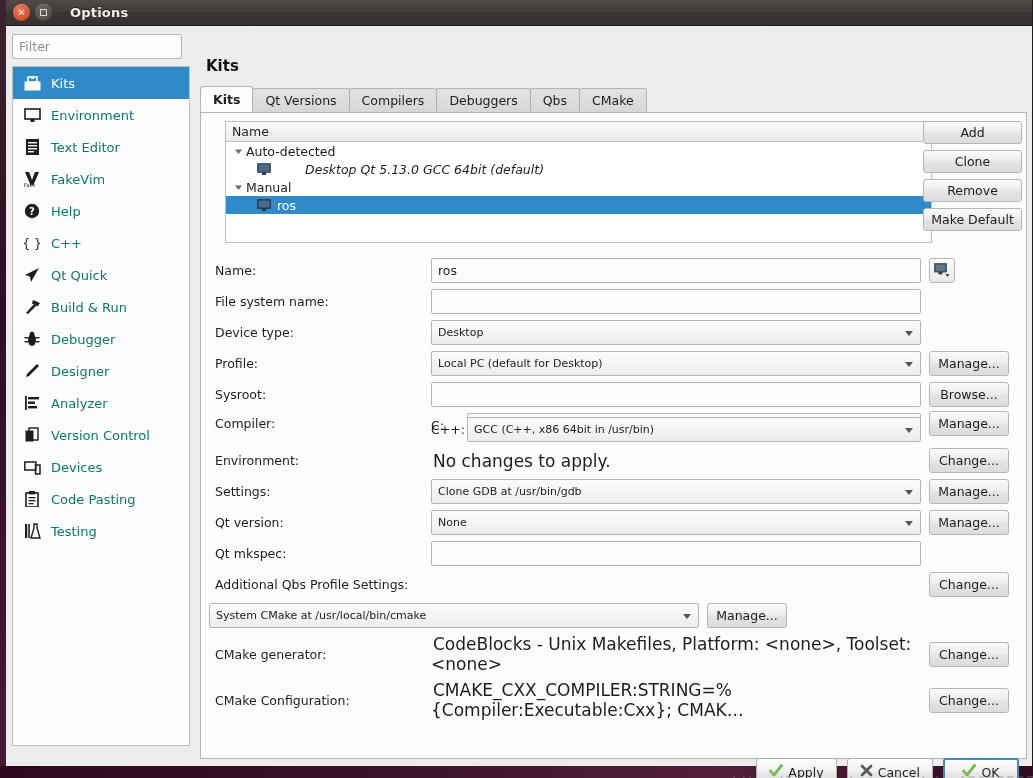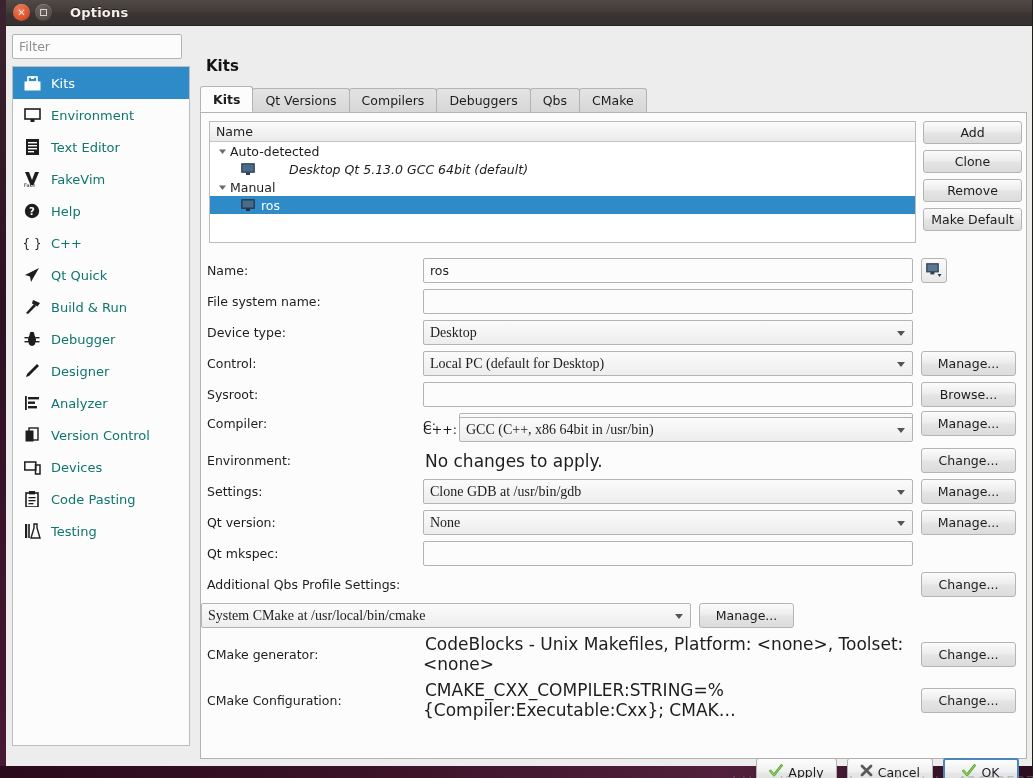--- a/index.html
+++ b/index.html
@@ -130,21 +130,21 @@
   #tab-page {
     background: #fcfcfc;
     border: 1px solid #b3b3b3; border-top: none;
     height: 646px;
     position: relative;
     margin-left: 2px;
   }
 
   
   #kits-tree {
-    position: absolute; left: 8px; top: 8px; width: 707px; height: 122px;
+    position: absolute; left: 24px; top: 8px; width: 707px; height: 122px;
     background: #ffffff; border: 1px solid #bcbcbc;
     overflow: hidden;
   }
   #tree-header {
     height: 20px; background: linear-gradient(180deg,#fbfbfb 0%,#eaeaea 100%);
     border-bottom: 1px solid #c3c3c3;
     display: flex; align-items: center; padding-left: 6px;
     font-size: 12.5px; color: #1d1d1d;
   }
   .tree-row {
@@ -172,48 +172,48 @@
     display: flex; align-items: center; justify-content: center;
     cursor: default; padding: 0 6px;
   }
   #tree-buttons {
     position: absolute; left: 722px; top: 8px; width: 99px;
   }
   #tree-buttons .btn { width: 99px; height: 23px; margin-bottom: 6px; }
 
   
   #form {
-    position: absolute; left: 0; top: 145px; width: 813px;
+    position: absolute; left: 8px; top: 145px; width: 813px;
   }
   .frow {
     display: flex; align-items: center; margin-bottom: 6px;
   }
   .flabel {
     width: 222px; flex: 0 0 222px; font-size: 12.5px; color: #1d1d1d;
     padding-left: 6px;
   }
   .fctl { flex: 0 0 490px; width: 490px; }
   .faction { flex: 0 0 95px; width: 95px; margin-left: 8px; }
-  .faction .btn { width: 95px; height: 25px; }
+  .faction .btn { width: 80px; height: 25px; }
 
   .textfield {
     width: 490px; height: 25px;
     border: 1px solid #b4b4b4; border-radius: 2px;
     background: #fcfcfc; padding: 0 6px;
     font-family: inherit; font-size: 12.5px; color: #1d1d1d;
     outline: none;
   }
   .combo {
     width: 490px; height: 25px;
     border: 1px solid #b4b4b4; border-radius: 2px;
     background: linear-gradient(180deg,#fbfbfb 0%,#ededed 100%);
     padding: 0 22px 0 6px;
-    font-size: 14px; color: #1d1d1d;
+    font-size: 11px; color: #1d1d1d;
     display: flex; align-items: center;
-    position: relative; cursor: default; font-family: Liberation Serif, serif;
+    position: relative; cursor: default;
   }
   .combo .arrow {
     position: absolute; right: 7px; top: 50%;
     width: 0; height: 0; margin-top: -2px;
     border-left: 4px solid transparent;
     border-right: 4px solid transparent;
     border-top: 5px solid #555;
   }
   .statictext { font-size: 17px; color: #1d1d1d; padding-left: 2px; }
 
@@ -565,21 +565,21 @@
             <div class="fctl">
               <div class="combo">
                 <span>Desktop</span>
                 <span class="arrow"></span>
               </div>
             </div>
             <div class="faction"></div>
           </div>
 
           <div class="frow">
-            <div class="flabel">Control:</div>
+            <div class="flabel">Profile:</div>
             <div class="fctl">
               <div class="combo">
                 <span>Local PC (default for Desktop)</span>
                 <span class="arrow"></span>
               </div>
             </div>
             <div class="faction">
               <div class="btn">
                 <span>Manage...</span>
               </div>

